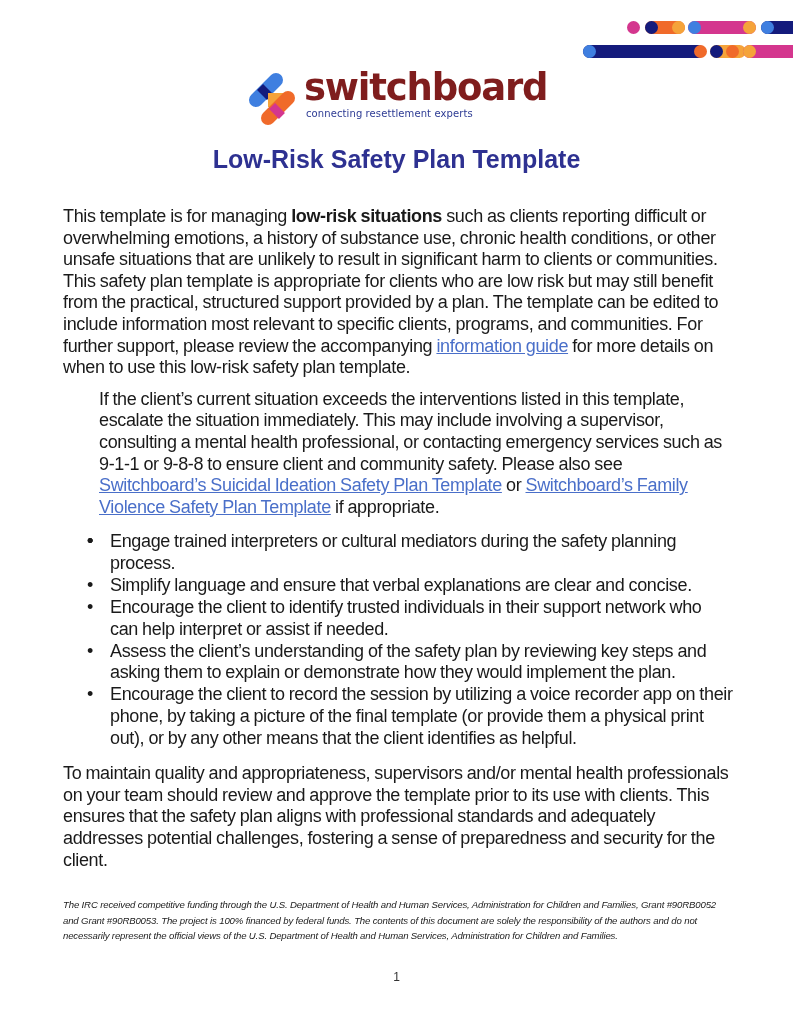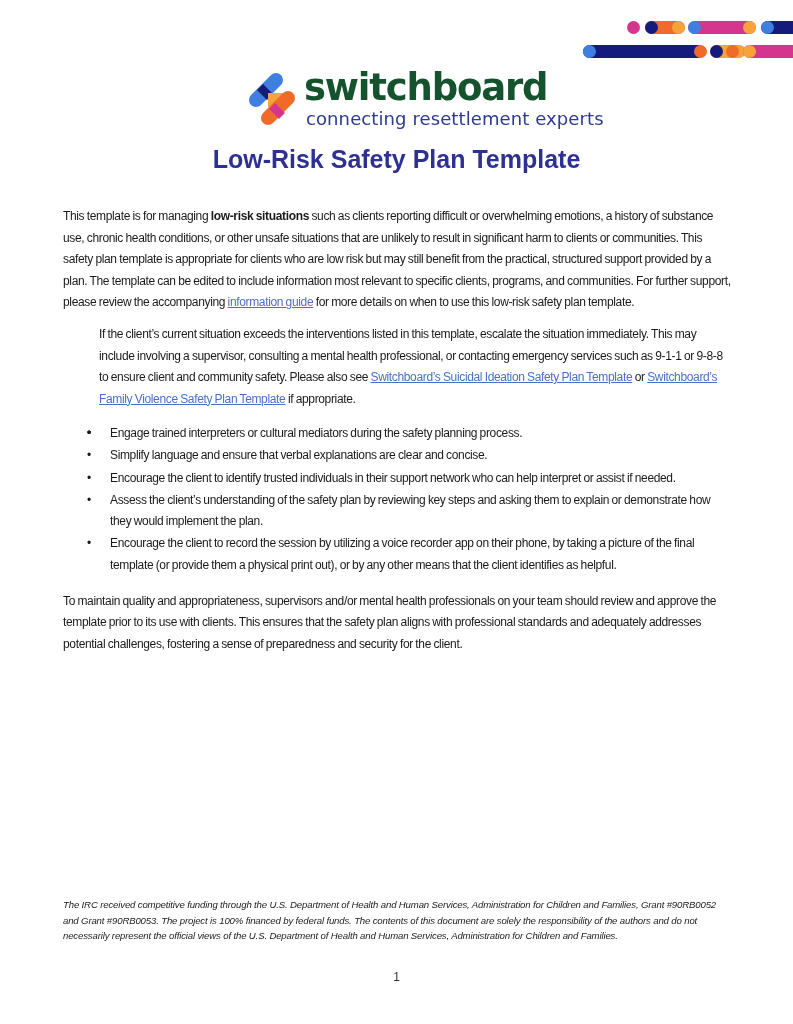--- a/index.html
+++ b/index.html
@@ -4,29 +4,29 @@
 <style>
   html, body { margin: 0; padding: 0; background: #ffffff; }
   body { width: 793px; height: 1024px; position: relative; overflow: hidden;
          font-family: "Liberation Sans Narrow", "Liberation Sans", sans-serif; color: #1a1a1a; }
   .deco { position: absolute; }
   .pill { position: absolute; height: 13px; border-radius: 7px; }
   .dot { position: absolute; width: 13px; height: 13px; border-radius: 50%; }
 
   .logo { position: absolute; left: 246px; top: 70px; width: 290px; height: 60px; }
   .logo-word { position: absolute; left: 58px; top: -4px; font-family: "DejaVu Sans", sans-serif;
-               font-weight: bold; font-size: 37px; color: #14532d; letter-spacing: -1.2px; }
+               font-weight: bold; font-size: 37px; color: #7f1d1d; letter-spacing: -1.2px; }
   .logo-tag { position: absolute; left: 60px; top: 38px; font-family: "DejaVu Sans", sans-serif;
-              font-size: 18px; color: #2c3a93; letter-spacing: 0.1px; white-space: nowrap; }
+              font-size: 10px; color: #2c3a93; letter-spacing: 0.1px; white-space: nowrap; }
 
   h1 { position: absolute; left: 0; width: 793px; top: 145px; margin: 0; text-align: center;
        font-family: "Liberation Sans", sans-serif; font-weight: bold; font-size: 25px; color: #2e3191; }
 
   .content { position: absolute; left: 63px; top: 206px; width: 670px;
-             font-family: "Liberation Sans", sans-serif; font-size: 12px; line-height: 21.6px;
+             font-family: "Liberation Sans", sans-serif; font-size: 18px; line-height: 21.6px;
              letter-spacing: -0.35px; word-spacing: -0.5px; }
   .content p { margin: 0 0 10px 0; }
   .content a { color: #4a6fc9; text-decoration: underline; }
   .content b { font-weight: bold; }
   ul { margin: 8px 0 12px 0; padding-left: 0; list-style: none; }
   ul li { position: relative; padding-left: 47px; margin: 0 0 0.5px 0; }
   ul li .bullet { position: absolute; left: 24px; top: 0; }
   .footnote { position: absolute; left: 63px; top: 897px; width: 670px; font-family: "Liberation Sans", sans-serif;
               font-style: italic; font-size: 9.6px; line-height: 15.5px; color: #222; letter-spacing: -0.15px; }
   .page-num { position: absolute; left: 0; width: 793px; top: 970px; text-align: center;

